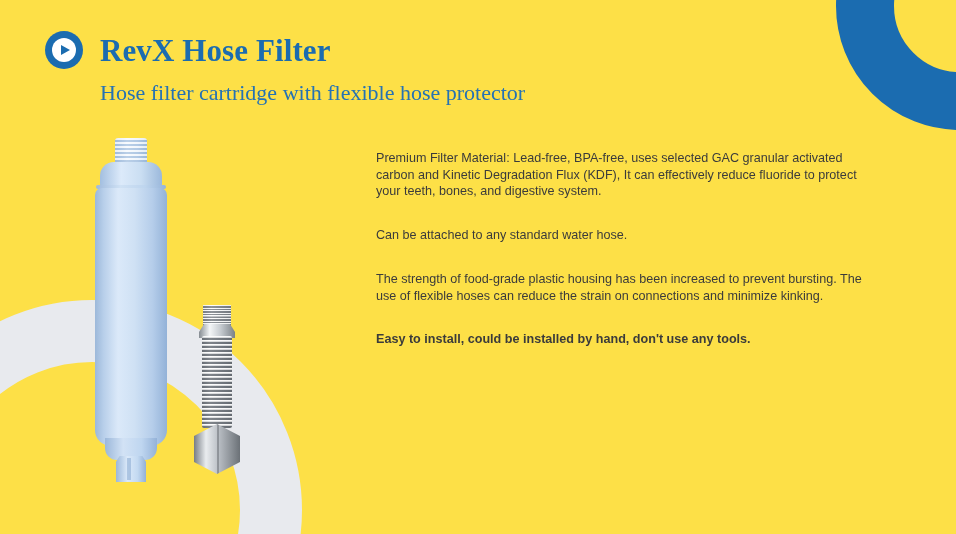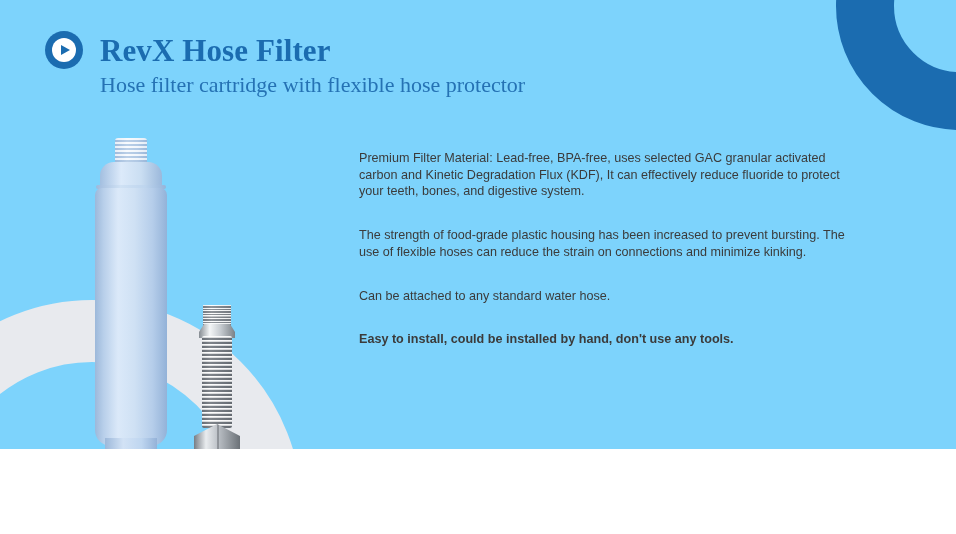--- a/index.html
+++ b/index.html
@@ -7,22 +7,22 @@
   html, body {
     width: 956px;
     height: 534px;
     overflow: hidden;
     background: #ffffff;
   }
 
   #page {
     position: relative;
     width: 956px;
-    height: 449px;
-    background: #7dd3fc;
+    height: 534px;
+    background: #fde047;
     font-family: "Liberation Sans", sans-serif;
     overflow: hidden;
   }
 
   
   .deco-blue-ring {
     position: absolute;
     top: -118px;
     left: 836px;
     width: 248px;
@@ -95,20 +95,21 @@
     line-height: 1;
     white-space: nowrap;
   }
 
   .subtitle {
     font-family: "Liberation Serif", serif;
     font-size: 22px;
     font-weight: normal;
     color: #2572b4;
     margin-left: 55px;
+    margin-top: 8px;
     line-height: 1.1;
     white-space: nowrap;
   }
 
   
   .product-stage {
     position: absolute;
     left: 80px;
     top: 130px;
     width: 260px;
@@ -249,21 +250,21 @@
     left: 50%;
     top: 0;
     width: 1.5px;
     height: 100%;
     background: rgba(90,96,102,.45);
   }
 
   
   .copy {
     position: absolute;
-    left: 359px;
+    left: 376px;
     top: 150px;
     width: 505px;
   }
   .copy p {
     font-family: "Liberation Sans", sans-serif;
     font-size: 12.6px;
     line-height: 1.33;
     color: #3b3b3b;
     margin-bottom: 27px;
   }
@@ -304,18 +305,18 @@
       <div class="hose-thread-top"></div>
       <div class="hose-collar"></div>
       <div class="hose-corrugated"></div>
       <div class="hose-hex"></div>
     </div>
 
   </div>
 
   <div class="copy">
     <p>Premium Filter Material: Lead-free, BPA-free, uses selected GAC granular activated carbon and Kinetic Degradation Flux (KDF), It can effectively reduce fluoride to protect your teeth, bones, and digestive system.</p>
+    <p>Can be attached to any standard water hose.</p>
     <p>The strength of food-grade plastic housing has been increased to prevent bursting. The use of flexible hoses can reduce the strain on connections and minimize kinking.</p>
-    <p>Can be attached to any standard water hose.</p>
     <p>Easy to install, could be installed by hand, don't use any tools.</p>
   </div>
 
 </div>
 
 </body></html>

